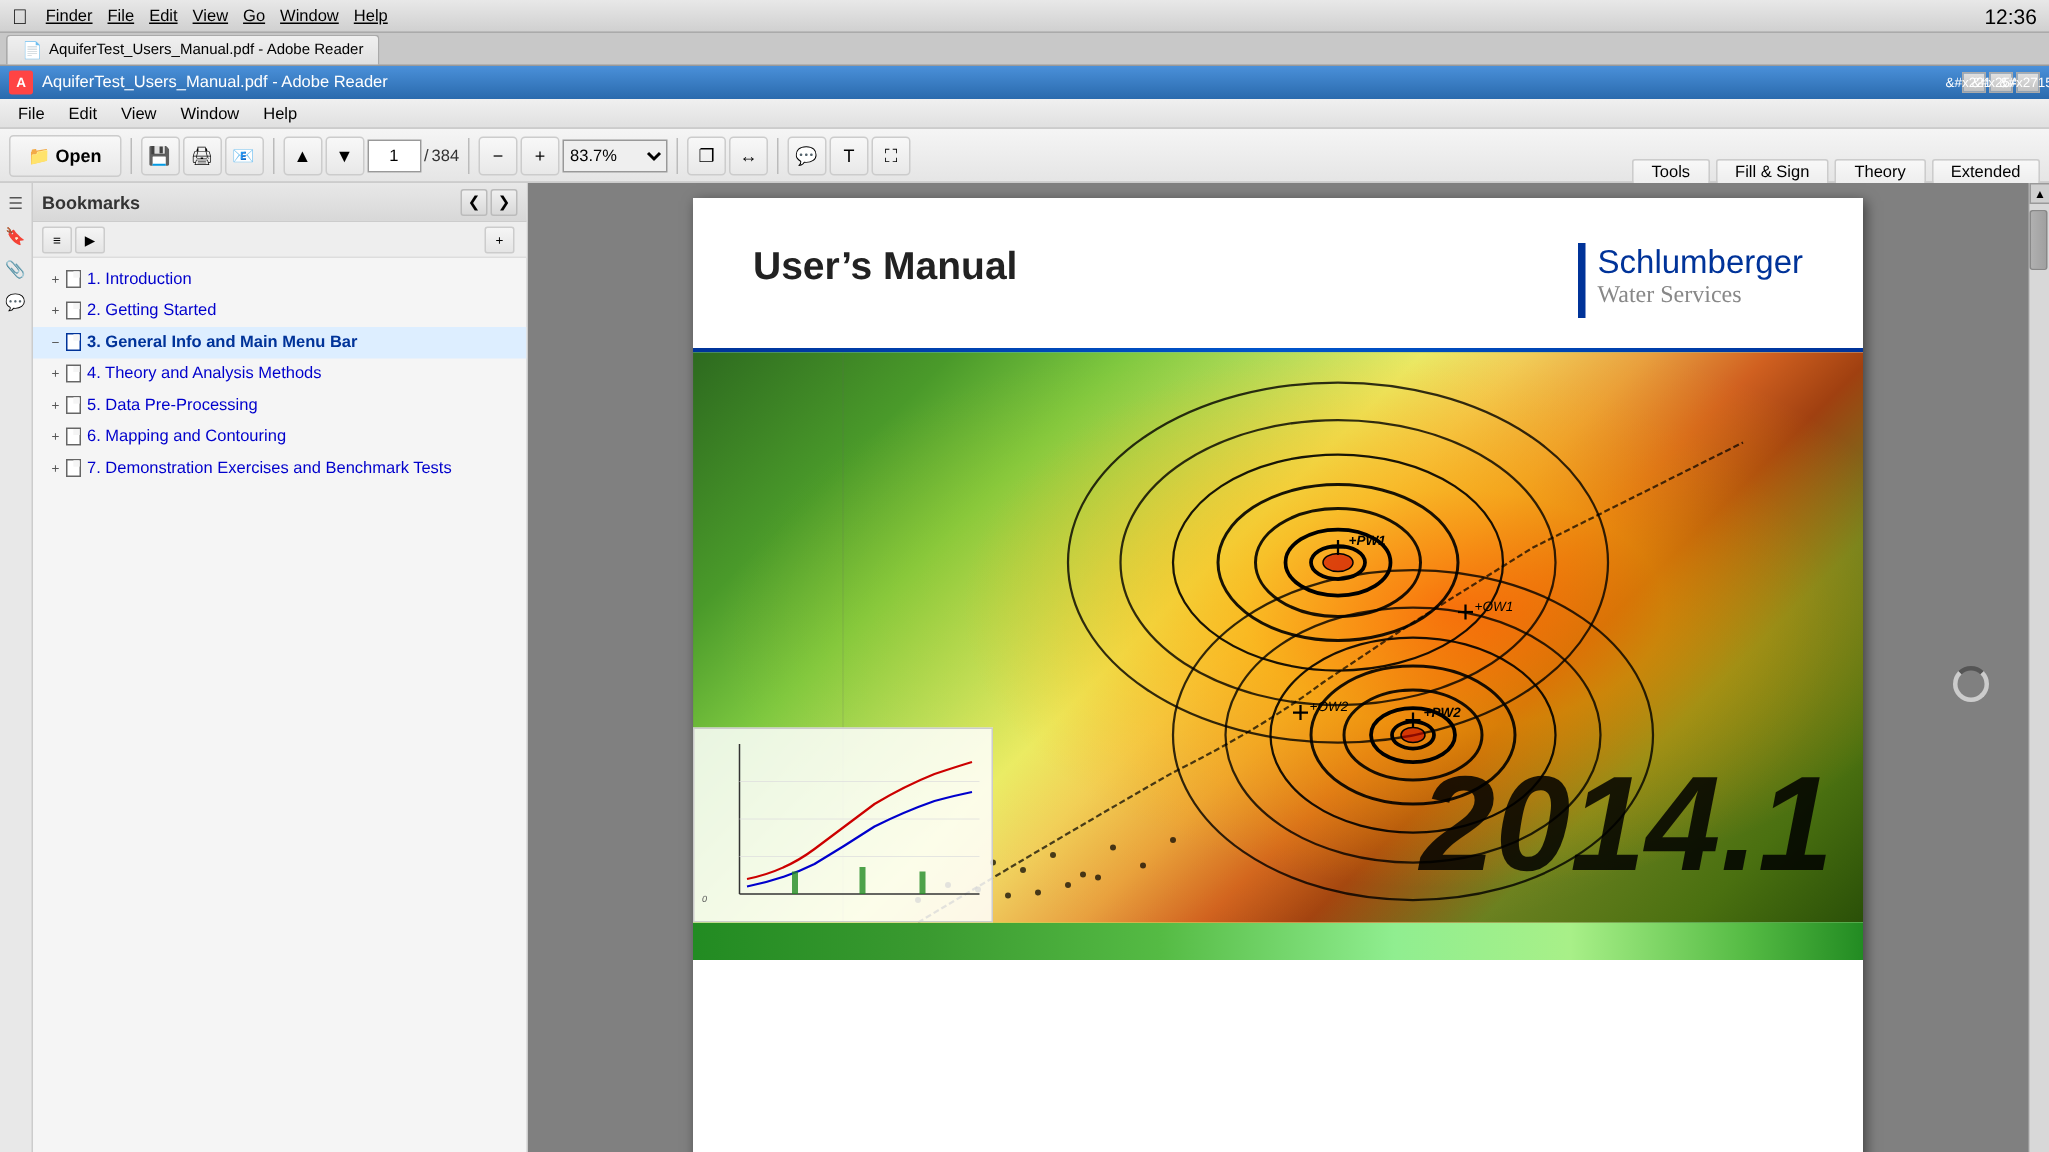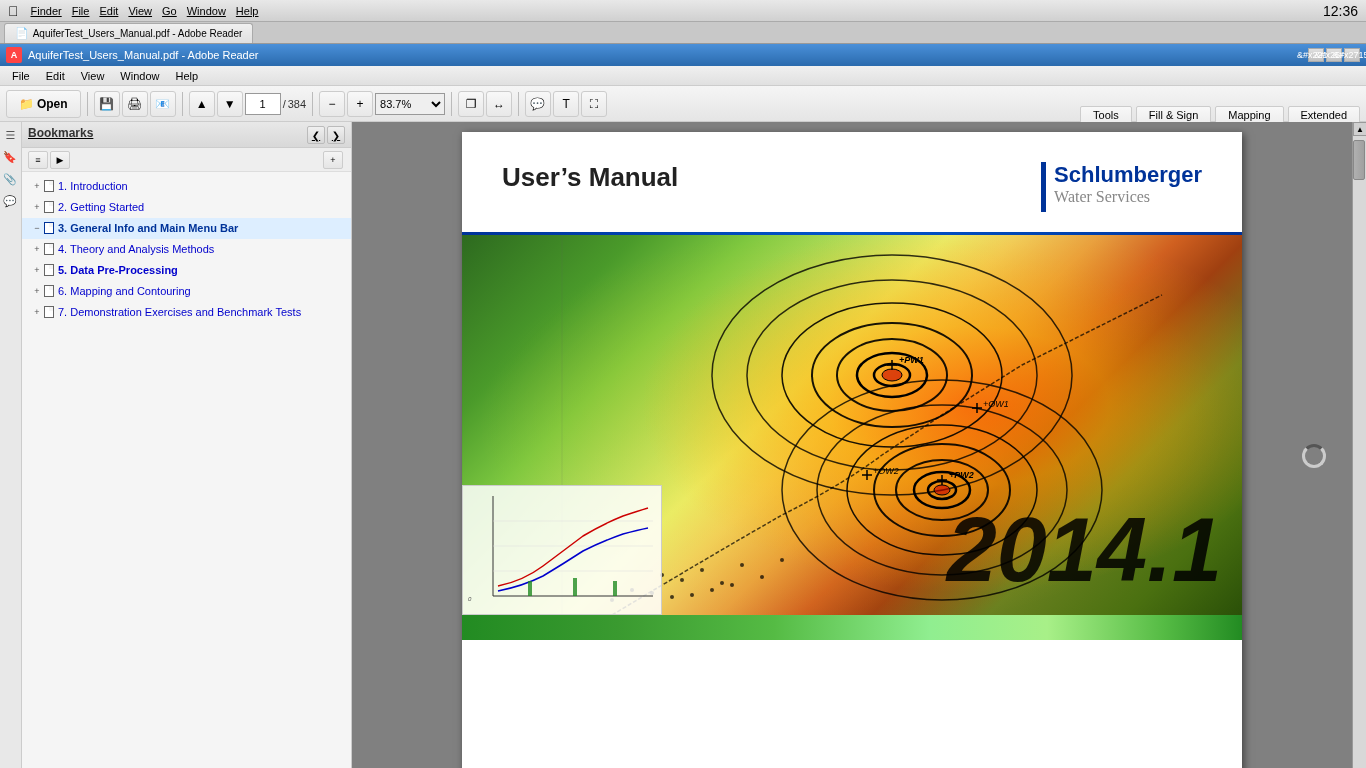--- a/index.html
+++ b/index.html
@@ -64,23 +64,23 @@
     .main-area {
       display: flex; width: 100%; height: calc(768px - 22px - 22px - 20px - 36px);
     }
 
     
     .left-panel {
       width: 330px; min-width: 330px; background: #f5f5f5;
       border-right: 1px solid #ccc; display: flex; flex-direction: column;
     }
     .panel-header {
-      display: flex; padding: 4px 6px;
+      display: flex; align-items: center; padding: 4px 6px;
       background: linear-gradient(to bottom, #e8e8e8, #d8d8d8);
-      border-bottom: 1px solid #ccc; height: 26px; text-decoration: underline;
+      border-bottom: 1px solid #ccc; height: 26px;
     }
     .panel-title { font-size: 12px; font-weight: bold; color: #333; flex: 1; }
     .panel-btn {
       width: 18px; height: 18px; background: linear-gradient(to bottom, #f0f0f0, #d8d8d8);
       border: 1px solid #bbb; border-radius: 2px; font-size: 10px;
       display: flex; align-items: center; justify-content: center; cursor: pointer; margin-left: 2px;
     }
     .panel-toolbar {
       display: flex; align-items: center; padding: 3px 6px;
       background: #eeeeee; border-bottom: 1px solid #ddd; height: 24px;
@@ -148,21 +148,21 @@
     .schlumberger-logo {
       display: flex; align-items: flex-start; gap: 8px;
     }
     .schlumberger-bar {
       width: 5px; height: 50px; background: #003399;
     }
     .schlumberger-text {
       display: flex; flex-direction: column;
     }
     .schlumberger-name {
-      font-size: 22px; font-weight: bold; color: #003399; font-family: Arial, sans-serif;
+      font-size: 22px; font-weight: normal; color: #003399; font-family: Arial, sans-serif;
     }
     .schlumberger-sub {
       font-size: 16px; color: #888; font-family: Liberation Serif, serif;
     }
 
     
     .pdf-image-area {
       width: 100%; height: 380px; background: linear-gradient(135deg, #228B22 0%, #32CD32 20%, #FFFF00 40%, #FFA500 60%, #FF6600 70%, #228B22 90%, #32CD32 100%);
       position: relative; overflow: hidden; font-style: italic;
     }
@@ -269,21 +269,21 @@
   <div class="toolbar-sep"></div>
   <div class="toolbar-icon-btn">❐</div>
   <div class="toolbar-icon-btn">↔</div>
   <div class="toolbar-sep"></div>
   <div class="toolbar-icon-btn">💬</div>
   <div class="toolbar-icon-btn">T</div>
   <div class="toolbar-icon-btn">⛶</div>
   <div class="toolbar-right">
     <div class="toolbar-right-btn">Tools</div>
     <div class="toolbar-right-btn">Fill &amp; Sign</div>
-    <div class="toolbar-right-btn">Mapping</div>
+    <div class="toolbar-right-btn">Theory</div>
     <div class="toolbar-right-btn">Extended</div>
   </div>
 </div>
 
 <div class="main-area">
 
   <div class="side-panel-icons">
     <div class="side-icon">☰</div>
     <div class="side-icon">🔖</div>
     <div class="side-icon">📎</div>
@@ -324,21 +324,21 @@
 
       <div class="bookmark-item">
         <span class="bookmark-expand">+</span>
         <span class="bookmark-page-icon"></span>
         <span class="bookmark-label" style="margin-left:4px;">4. Theory and Analysis Methods</span>
       </div>
 
       <div class="bookmark-item">
         <span class="bookmark-expand">+</span>
         <span class="bookmark-page-icon"></span>
-        <span class="bookmark-label" style="margin-left:4px;font-weight:bold;">5. Data Pre-Processing</span>
+        <span class="bookmark-label" style="margin-left:4px;">5. Data Pre-Processing</span>
       </div>
 
       <div class="bookmark-item">
         <span class="bookmark-expand">+</span>
         <span class="bookmark-page-icon"></span>
         <span class="bookmark-label" style="margin-left:4px;">6. Mapping and Contouring</span>
       </div>
 
       <div class="bookmark-item">
         <span class="bookmark-expand">+</span>

